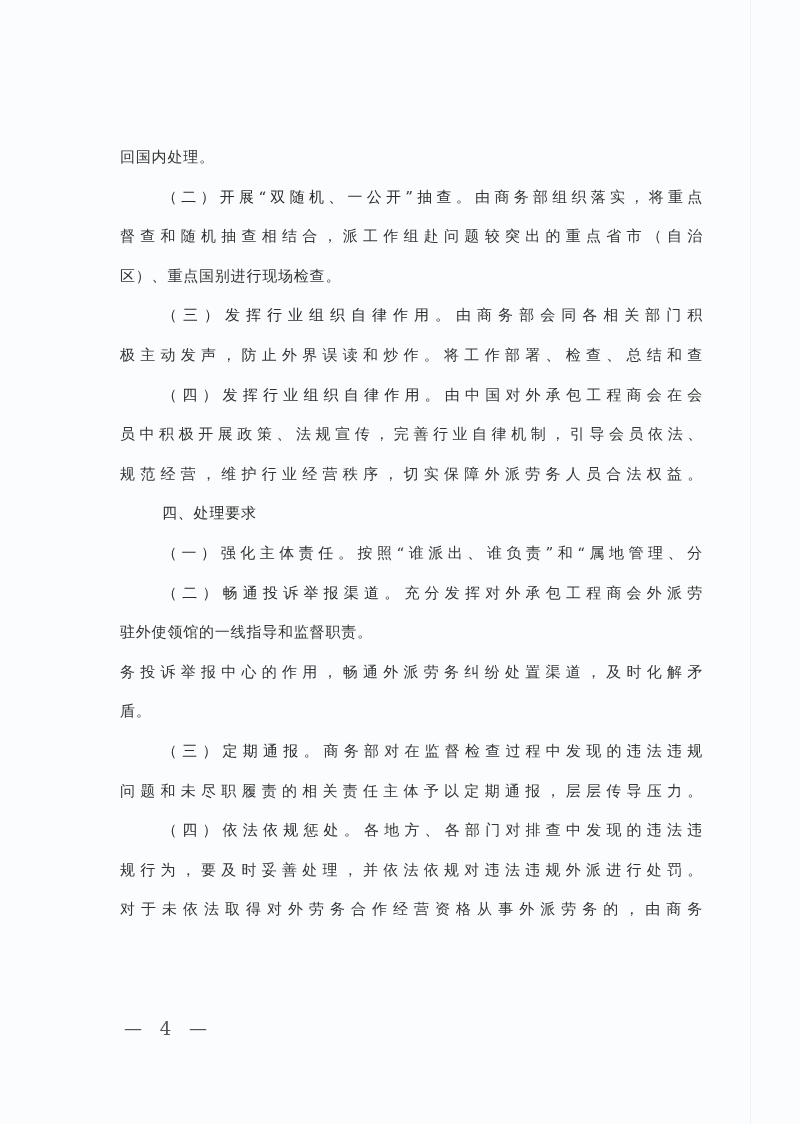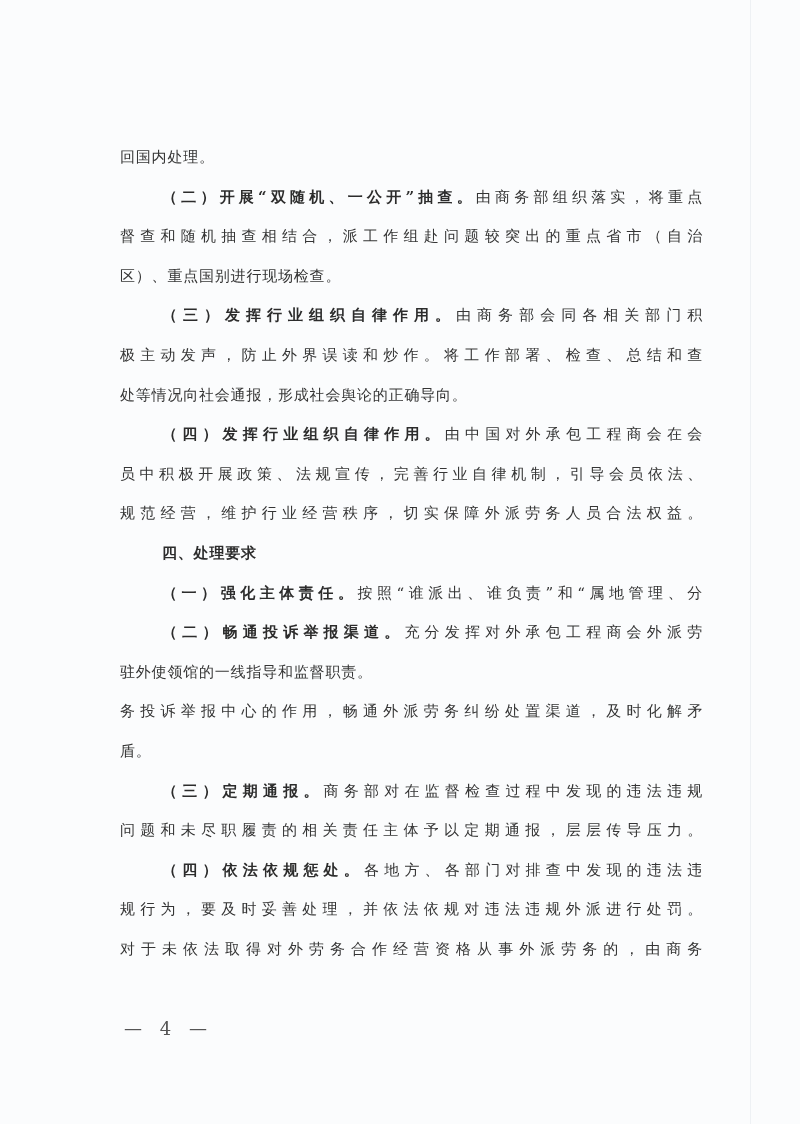--- a/index.html
+++ b/index.html
@@ -15,21 +15,21 @@
   }
   .page-body {
     position: absolute; left: 120px; top: 138px; width: 583px;
   }
   .line {
     font-size: 15px; line-height: 39.6px; height: 39.6px;
     letter-spacing: 0.8px; white-space: nowrap; overflow: visible;
   }
   .line.j { text-align: justify; text-align-last: justify; white-space: normal; }
   .line.ind { padding-left: 42px; }
-  .b { font-weight: bold; color: #2c2c2c; }
+  .b { font-weight: normal; color: #2c2c2c; }
   .page-number {
     position: absolute; left: 124px; top: 1018px;
     font-size: 18px; color: #555; letter-spacing: 6px;
   }
 </style>
 </head>
 <body>
 
 <div class="scan-edge"></div>
 
@@ -42,21 +42,20 @@
   <div class="line j ind">
     <span class="b">（二）开展“双随机、一公开”抽查。</span><span>由商务部组织落实，将重点</span>
   </div>
   <div class="line j"><span>督查和随机抽查相结合，派工作组赴问题较突出的重点省市（自治</span></div>
   <div class="line"><span>区）、重点国别进行现场检查。</span></div>
 
   <div class="line j ind">
     <span class="b">（三）发挥行业组织自律作用。</span><span>由商务部会同各相关部门积</span>
   </div>
   <div class="line j"><span>极主动发声，防止外界误读和炒作。将工作部署、检查、总结和查</span></div>
-  <div class="line"><span>处等情况向社会通报，形成社会舆论的正确导向。</span></div>
 
   <div class="line j ind">
     <span class="b">（四）发挥行业组织自律作用。</span><span>由中国对外承包工程商会在会</span>
   </div>
   <div class="line j"><span>员中积极开展政策、法规宣传，完善行业自律机制，引导会员依法、</span></div>
   <div class="line j"><span>规范经营，维护行业经营秩序，切实保障外派劳务人员合法权益。</span></div>
 
   <div class="line ind b">四、处理要求</div>
 
   <div class="line j ind">

